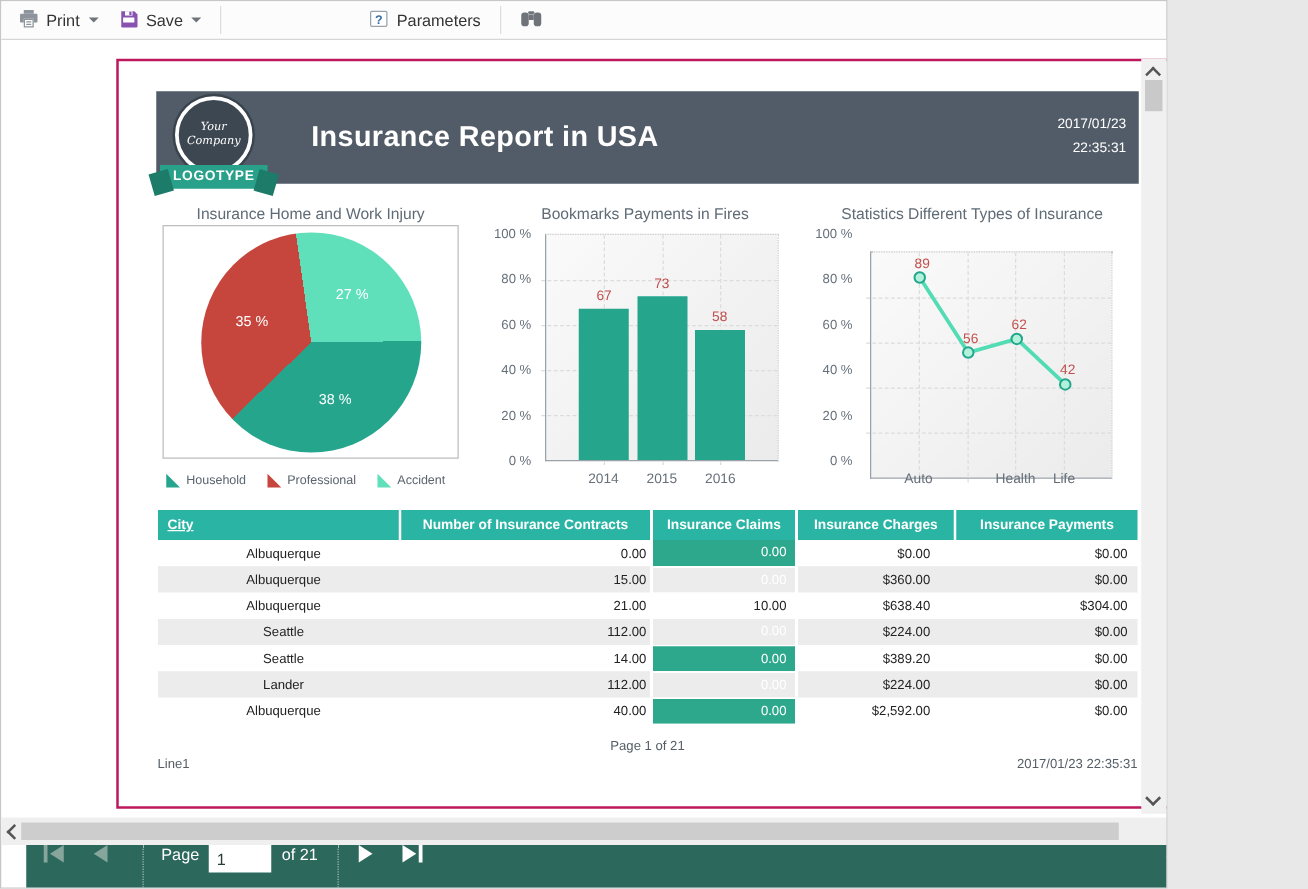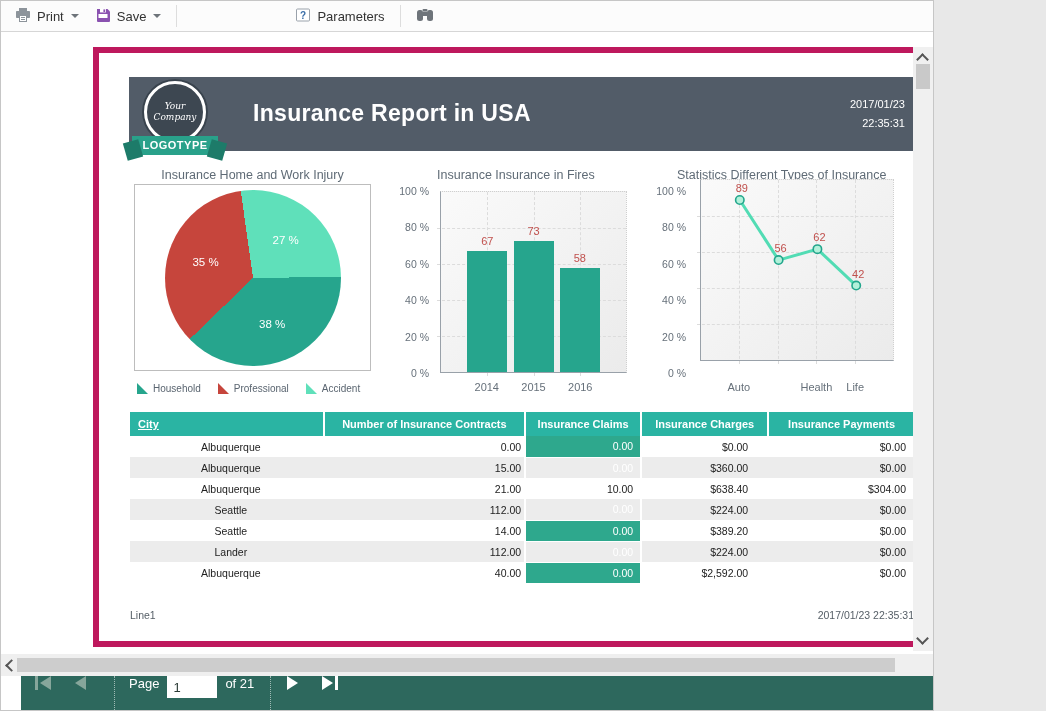--- a/index.html
+++ b/index.html
@@ -14,21 +14,21 @@
     border-bottom:1px solid #d6d6d6;display:flex;align-items:center;padding:0 6px;}
   .tbtn{display:flex;align-items:center;gap:6px;padding:3px 8px;font-size:13px;color:#333;
     background:transparent;border:none;cursor:pointer;font-family:inherit;}
   .tbtn.disabled{color:#b7bcc2;cursor:default;margin-top:48px;}
   .caret-down{width:0;height:0;border-left:4px solid transparent;border-right:4px solid transparent;
     border-top:4px solid #6e747a;margin-left:1px;}
   .tsep{width:1px;height:22px;background:#dddddd;margin:0 7px;}
   
   .viewport{position:absolute;left:0;top:31px;width:1026px;height:622px;background:#fff;}
   .report-page{position:absolute;left:92px;top:15px;width:845px;height:600px;
-    border:6px solid #be185d;background:#fff;}
+    border:2px solid #be185d;background:#fff;}
   
   .banner{position:absolute;left:30px;top:24px;width:786px;height:74px;background:#525c68;}
   .banner-title{position:absolute;left:124px;top:23px;font-size:23px;font-weight:bold;color:#fff;letter-spacing:.3px;}
   .banner-date{position:absolute;right:10px;top:50%;transform:translateY(-50%);
     text-align:right;font-size:11px;color:#fff;line-height:1.75;}
   .logo{position:absolute;left:3px;top:3px;width:86px;height:78px;}
   .logo-circle{position:absolute;left:12px;top:1px;width:62px;height:62px;border-radius:50%;
     background:#3d4751;border:3px solid #fff;box-shadow:0 0 0 2px #39434d;
     display:flex;flex-direction:column;align-items:center;justify-content:center;z-index:2;}
   .logo-script{font-family:"DejaVu Serif",serif;font-style:italic;font-size:9px;color:#fff;line-height:1.2;}
@@ -202,21 +202,21 @@
           <div class="legend-item">
             <span class="legend-marker" style="border-bottom-color: rgb(198, 69, 60);"></span>
             <span class="legend-label">Professional</span>
           </div>
           <div class="legend-item">
             <span class="legend-marker" style="border-bottom-color: rgb(95, 224, 186);"></span>
             <span class="legend-label">Accident</span>
           </div>
         </div>
 
-      <div class="chart-title" style="left:338px;top:115px;">Insurance Insurance in Fires</div>
+      <div class="chart-title" style="left:338px;top:115px;">Bookmarks Payments in Fires</div>
       <div class="yaxis" style="left:294px;top:138px;height:182px;">
           <div class="ytick" style="top: 0px;">100 %</div>
           <div class="ytick" style="top: 36.4px;">80 %</div>
           <div class="ytick" style="top: 72.8px;">60 %</div>
           <div class="ytick" style="top: 109.2px;">40 %</div>
           <div class="ytick" style="top: 145.6px;">20 %</div>
           <div class="ytick" style="top: 182px;">0 %</div>
         </div>
       <div class="plot" style="left:341px;top:138px;width:187px;height:182px;">
           <div class="grid-h" style="top: 20%;"></div>
@@ -241,21 +241,21 @@
 
       <div class="chart-title" style="left:578px;top:115px;">Statistics Different Types of Insurance</div>
       <div class="yaxis" style="left:551px;top:138px;height:182px;">
           <div class="ytick" style="top: 0px;">100 %</div>
           <div class="ytick" style="top: 36.4px;">80 %</div>
           <div class="ytick" style="top: 72.8px;">60 %</div>
           <div class="ytick" style="top: 109.2px;">40 %</div>
           <div class="ytick" style="top: 145.6px;">20 %</div>
           <div class="ytick" style="top: 182px;">0 %</div>
         </div>
-      <div class="plot" style="left:601px;top:126px;width:194px;height:182px;">
+      <div class="plot" style="left:601px;top:152px;width:194px;height:182px;">
           <div class="grid-h" style="top: 20%;"></div>
           <div class="grid-h" style="top: 40%;"></div>
           <div class="grid-h" style="top: 60%;"></div>
           <div class="grid-h" style="top: 80%;"></div>
           <div class="grid-v" style="left: 20%;"></div>
           <div class="grid-v" style="left: 40%;"></div>
           <div class="grid-v" style="left: 60%;"></div>
           <div class="grid-v" style="left: 80%;"></div>
           <svg width="194" height="182" style="position: absolute; left: 0px; top: 0px; overflow: visible;">
             <polyline points="38.800000000000004,20.019999999999996 77.60000000000001,80.07999999999998 116.39999999999999,69.16 155.20000000000002,105.56000000000002" fill="none" stroke="#52dcb4" stroke-width="3"></polyline>
@@ -339,20 +339,21 @@
             <tr>
               <td class="city">Albuquerque</td>
               <td class="num">40.00</td>
               <td class="num claims-hl">0.00</td>
               <td class="num">$2,592.00</td>
               <td class="num">$0.00</td>
             </tr>
           </tbody>
       </table>
 
+      <div class="pg-center">Page 1 of 21</div>
       <div class="pg-left">Line1</div>
       <div class="pg-right">2017/01/23 22:35:31</div>
     </div>
   </div>
 
   <div class="vscroll">
     <span class="arrow" style="top:8px;">
         <span class="chev up"></span>
       </span>
     <div class="thumb"></div>

